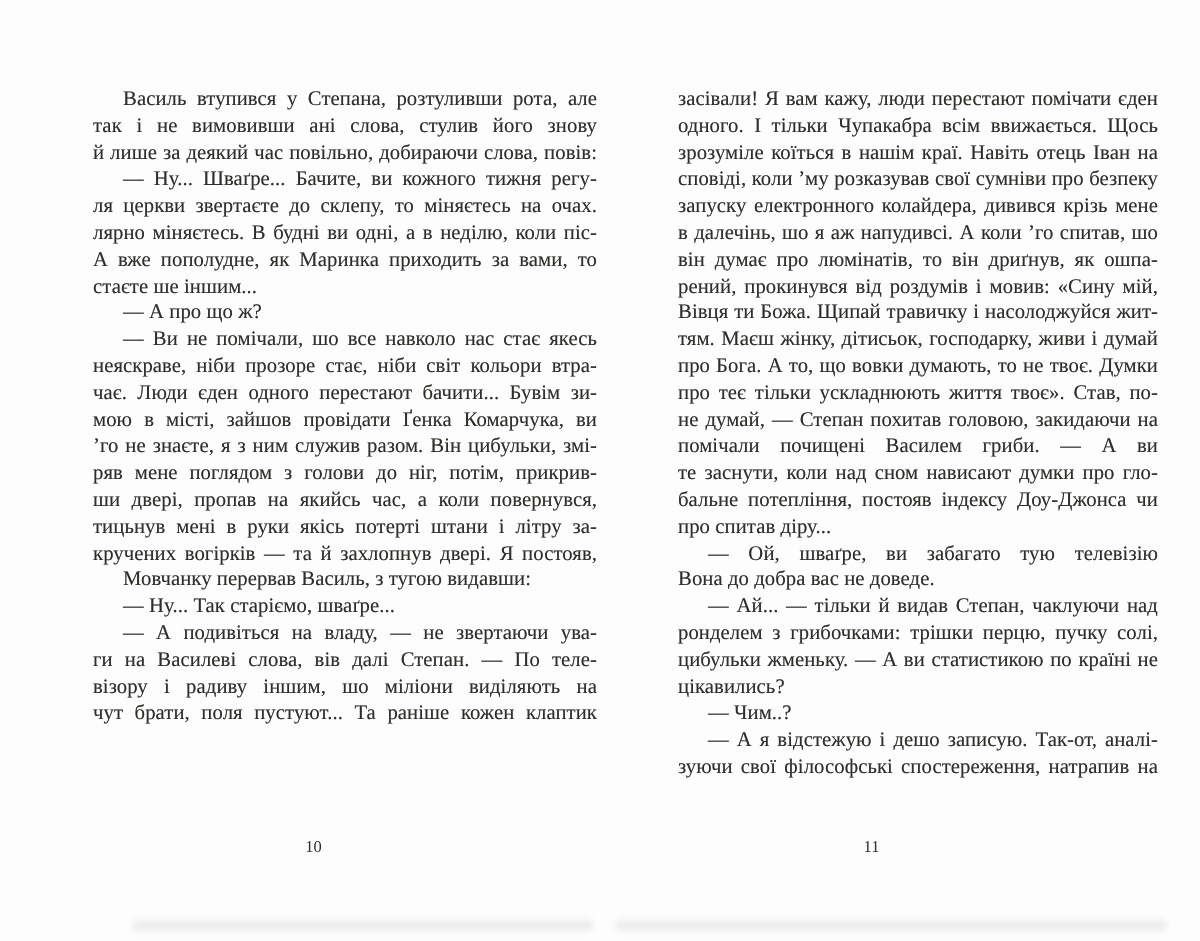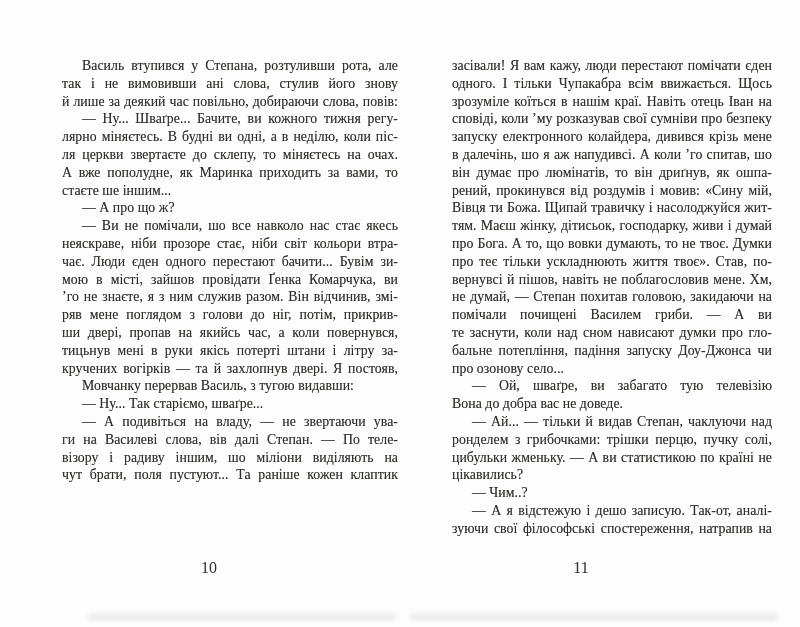--- a/index.html
+++ b/index.html
@@ -35,21 +35,21 @@
   .line.j {
     text-align: justify;
     text-align-last: justify;
   }
   .line.indent { text-indent: 20px; }
   .page-number {
     position: absolute;
     top: 559px;
     width: 120px;
     text-align: center;
-    font-size: 16px;
+    font-size: 11px;
     color: var(--ink, #3a3a3a);
   }
   .num-left  { left: 149px; }
   .num-right { left: 521px; }
   .edge {
     position: absolute;
     height: 9px;
     border-radius: 5px;
     filter: blur(2.3px);
     background: linear-gradient(to bottom,
@@ -63,30 +63,30 @@
 </head>
 <body>
 
 <div class="spread">
 
   <div class="text-block text-left">
       <div class="line indent j">Василь втупився у Степана, розтуливши рота, але</div>
       <div class="line j">так і не вимовивши ані слова, стулив його знову</div>
       <div class="line j">й лише за деякий час повільно, добираючи слова, повів:</div>
       <div class="line indent j">— Ну... Шваґре... Бачите, ви кожного тижня регу-</div>
+      <div class="line j">ля церкви звертаєте до склепу, то міняєтесь на очах.</div>
       <div class="line j">лярно міняєтесь. В будні ви одні, а в неділю, коли піс-</div>
-      <div class="line j">ля церкви звертаєте до склепу, то міняєтесь на очах.</div>
       <div class="line j">А вже пополудне, як Маринка приходить за вами, то</div>
       <div class="line">стаєте ше іншим...</div>
       <div class="line indent">— А про що ж?</div>
       <div class="line indent j">— Ви не помічали, шо все навколо нас стає якесь</div>
       <div class="line j">неяскраве, ніби прозоре стає, ніби світ кольори втра-</div>
       <div class="line j">чає. Люди єден одного перестают бачити... Бувім зи-</div>
       <div class="line j">мою в місті, зайшов провідати Ґенка Комарчука, ви</div>
-      <div class="line j">’го не знаєте, я з ним служив разом. Він відчинив, змі-</div>
+      <div class="line j">’го не знаєте, я з ним служив разом. Він цибульки, змі-</div>
       <div class="line j">ряв мене поглядом з голови до ніг, потім, прикрив-</div>
       <div class="line j">ши двері, пропав на якийсь час, а коли повернувся,</div>
       <div class="line j">тицьнув мені в руки якісь потерті штани і літру за-</div>
       <div class="line j">кручених вогірків — та й захлопнув двері. Я постояв,</div>
       <div class="line indent">Мовчанку перервав Василь, з тугою видавши:</div>
       <div class="line indent">— Ну... Так старіємо, шваґре...</div>
       <div class="line indent j">— А подивіться на владу, — не звертаючи ува-</div>
       <div class="line j">ги на Василеві слова, вів далі Степан. — По теле-</div>
       <div class="line j">візору і радиву іншим, шо міліони виділяють на</div>
       <div class="line j">чут брати, поля пустуют... Та раніше кожен клаптик</div>
@@ -98,26 +98,25 @@
       <div class="line j">зрозуміле коїться в нашім краї. Навіть отець Іван на</div>
       <div class="line j">сповіді, коли ’му розказував свої сумніви про безпеку</div>
       <div class="line j">запуску електронного колайдера, дивився крізь мене</div>
       <div class="line j">в далечінь, шо я аж напудивсі. А коли ’го спитав, шо</div>
       <div class="line j">він думає про люмінатів, то він дриґнув, як ошпа-</div>
       <div class="line j">рений, прокинувся від роздумів і мовив: «Сину мій,</div>
       <div class="line j">Вівця ти Божа. Щипай травичку і насолоджуйся жит-</div>
       <div class="line j">тям. Маєш жінку, дітисьок, господарку, живи і думай</div>
       <div class="line j">про Бога. А то, що вовки думають, то не твоє. Думки</div>
       <div class="line j">про теє тільки ускладнюють життя твоє». Став, по-</div>
-      <div class="line j">вернувсі й пішов, навіть не поблагословив мене. Хм,</div>
       <div class="line j">не думай, — Степан похитав головою, закидаючи на</div>
       <div class="line j">помічали почищені Василем гриби. — А ви попробуй-</div>
       <div class="line j">те заснути, коли над сном нависают думки про гло-</div>
-      <div class="line j">бальне потепління, падіння запуску Доу-Джонса чи</div>
-      <div class="line">про озонову село...</div>
+      <div class="line j">бальне потепління, постояв індексу Доу-Джонса чи</div>
+      <div class="line">про спитав діру...</div>
       <div class="line indent j">— Ой, шваґре, ви забагато тую телевізію дивитесь.</div>
       <div class="line">Вона до добра вас не доведе.</div>
       <div class="line indent j">— Ай... — тільки й видав Степан, чаклуючи над</div>
       <div class="line j">ронделем з грибочками: трішки перцю, пучку солі,</div>
       <div class="line j">цибульки жменьку. — А ви статистикою по країні не</div>
       <div class="line">цікавились?</div>
       <div class="line indent">— Чим..?</div>
       <div class="line indent j">— А я відстежую і дешо записую. Так-от, аналі-</div>
       <div class="line j">зуючи свої філософські спостереження, натрапив на</div>
     </div>

